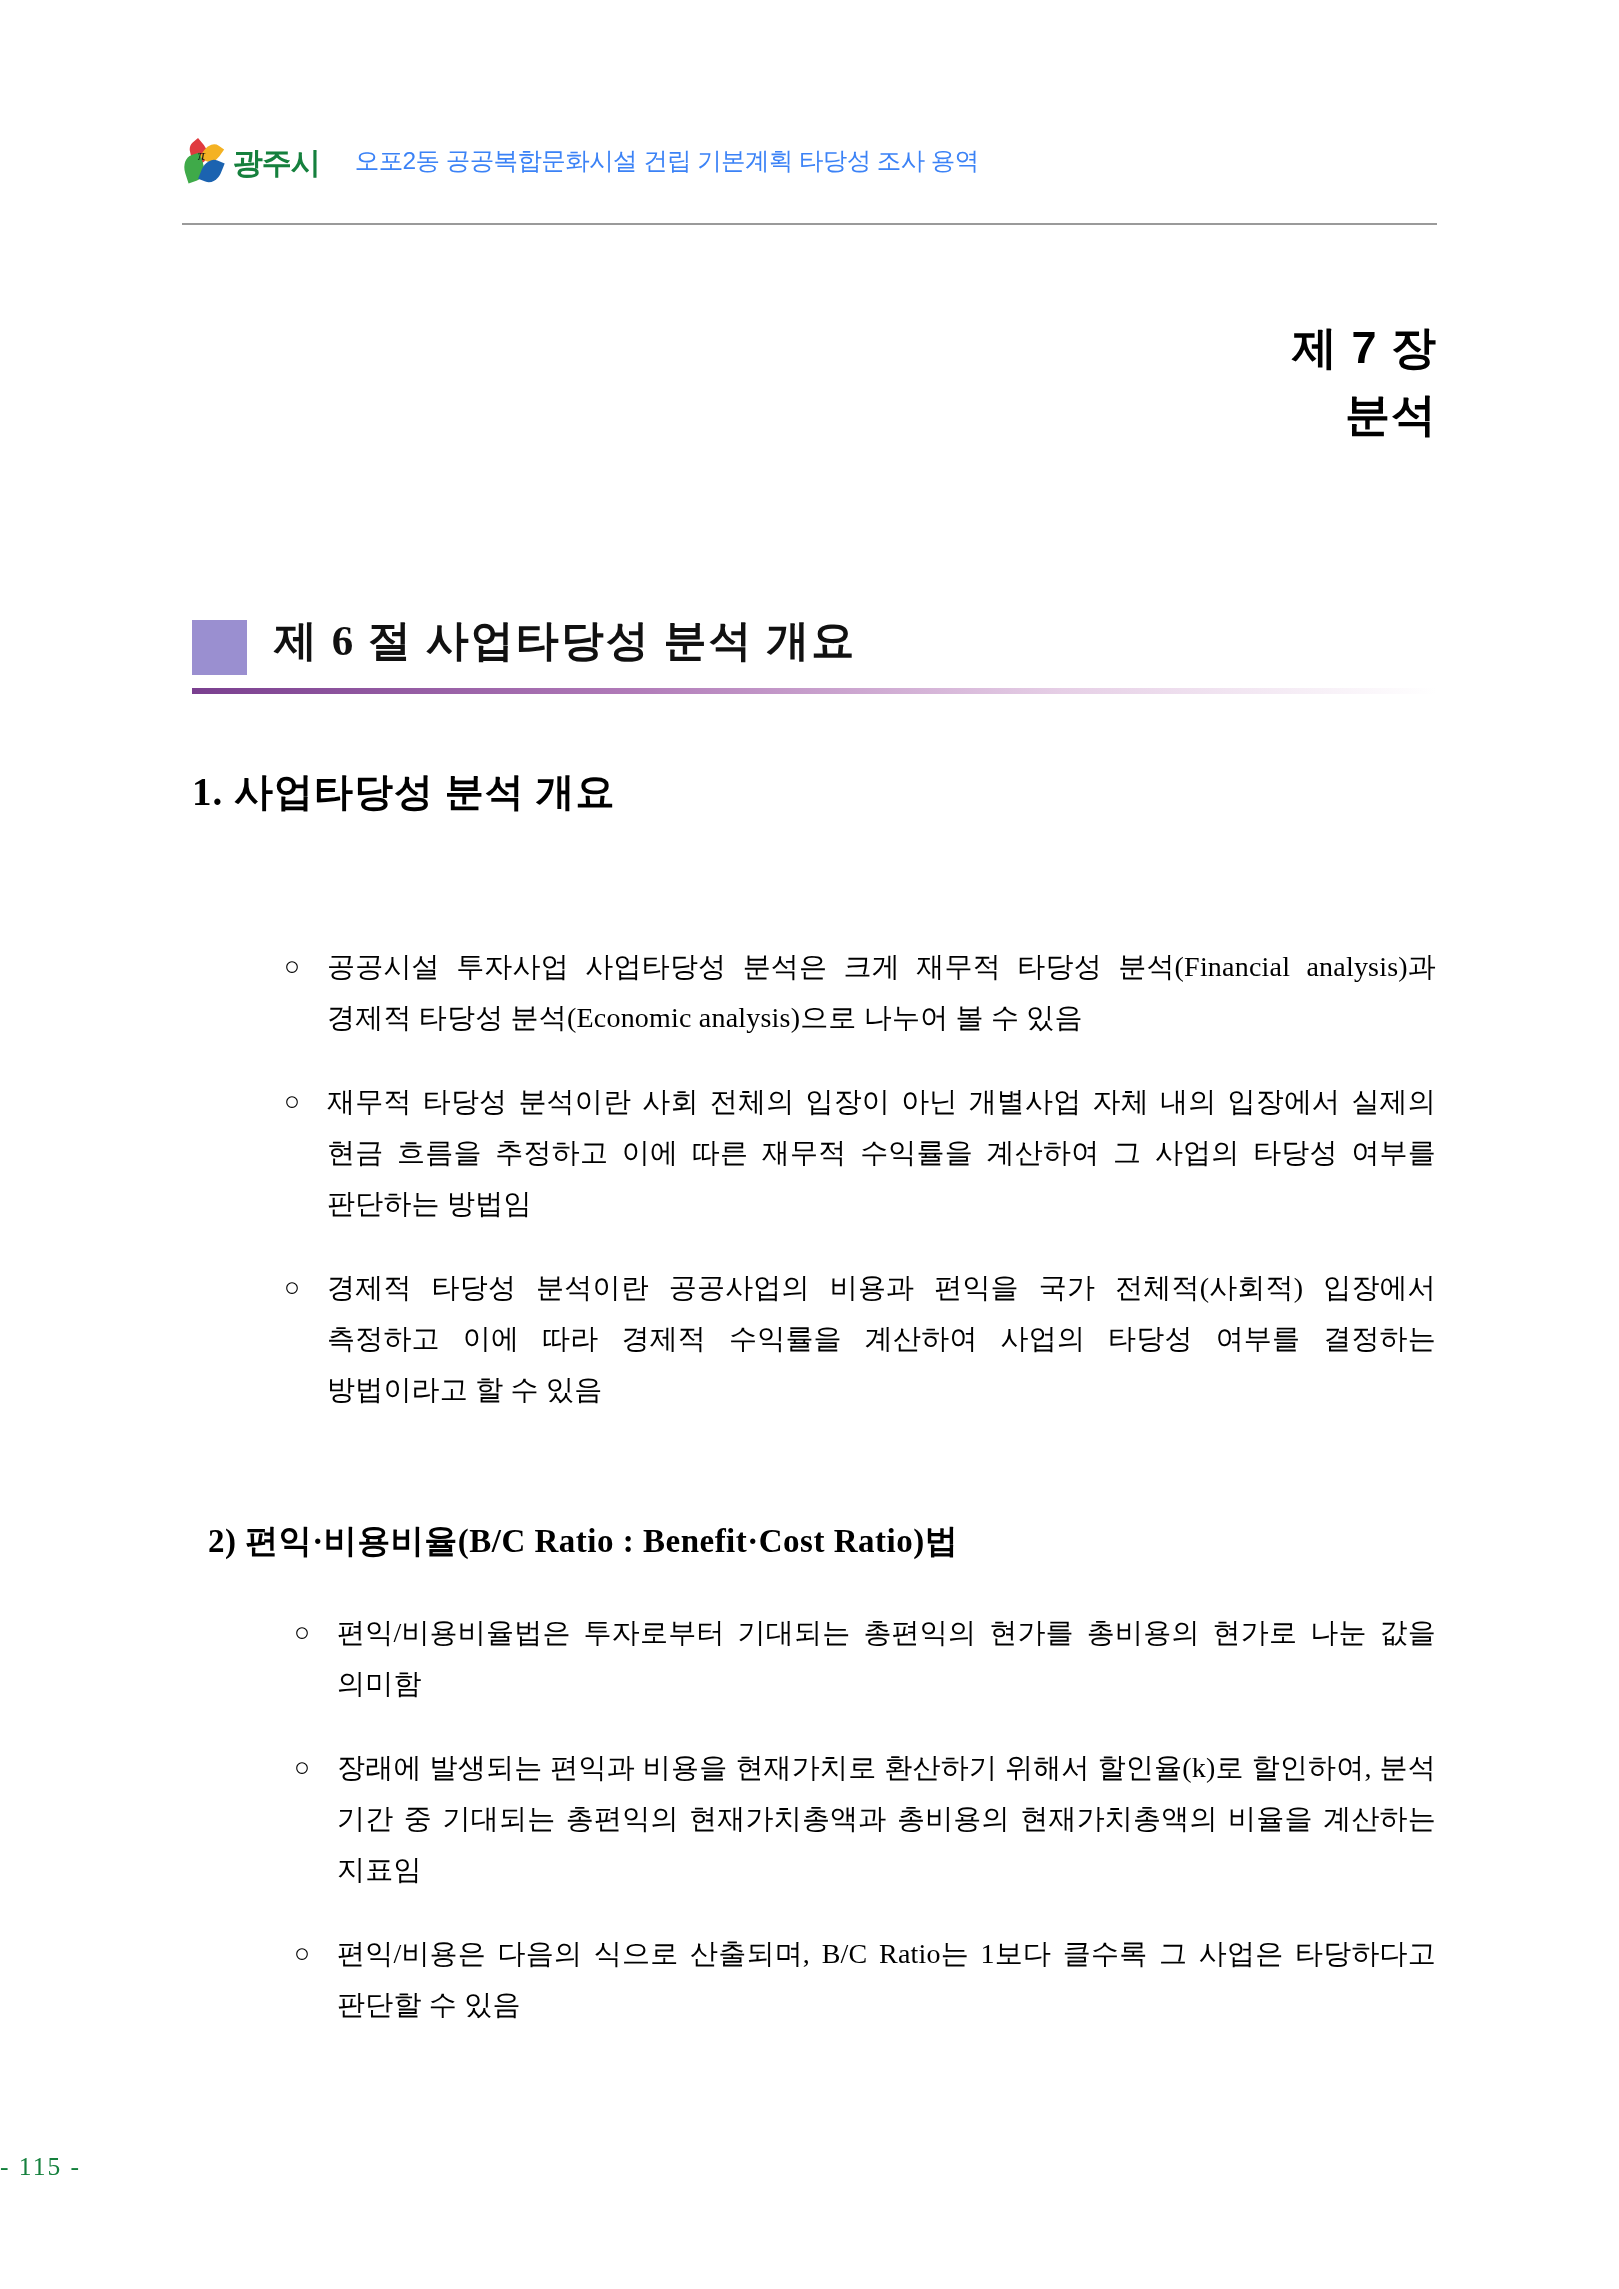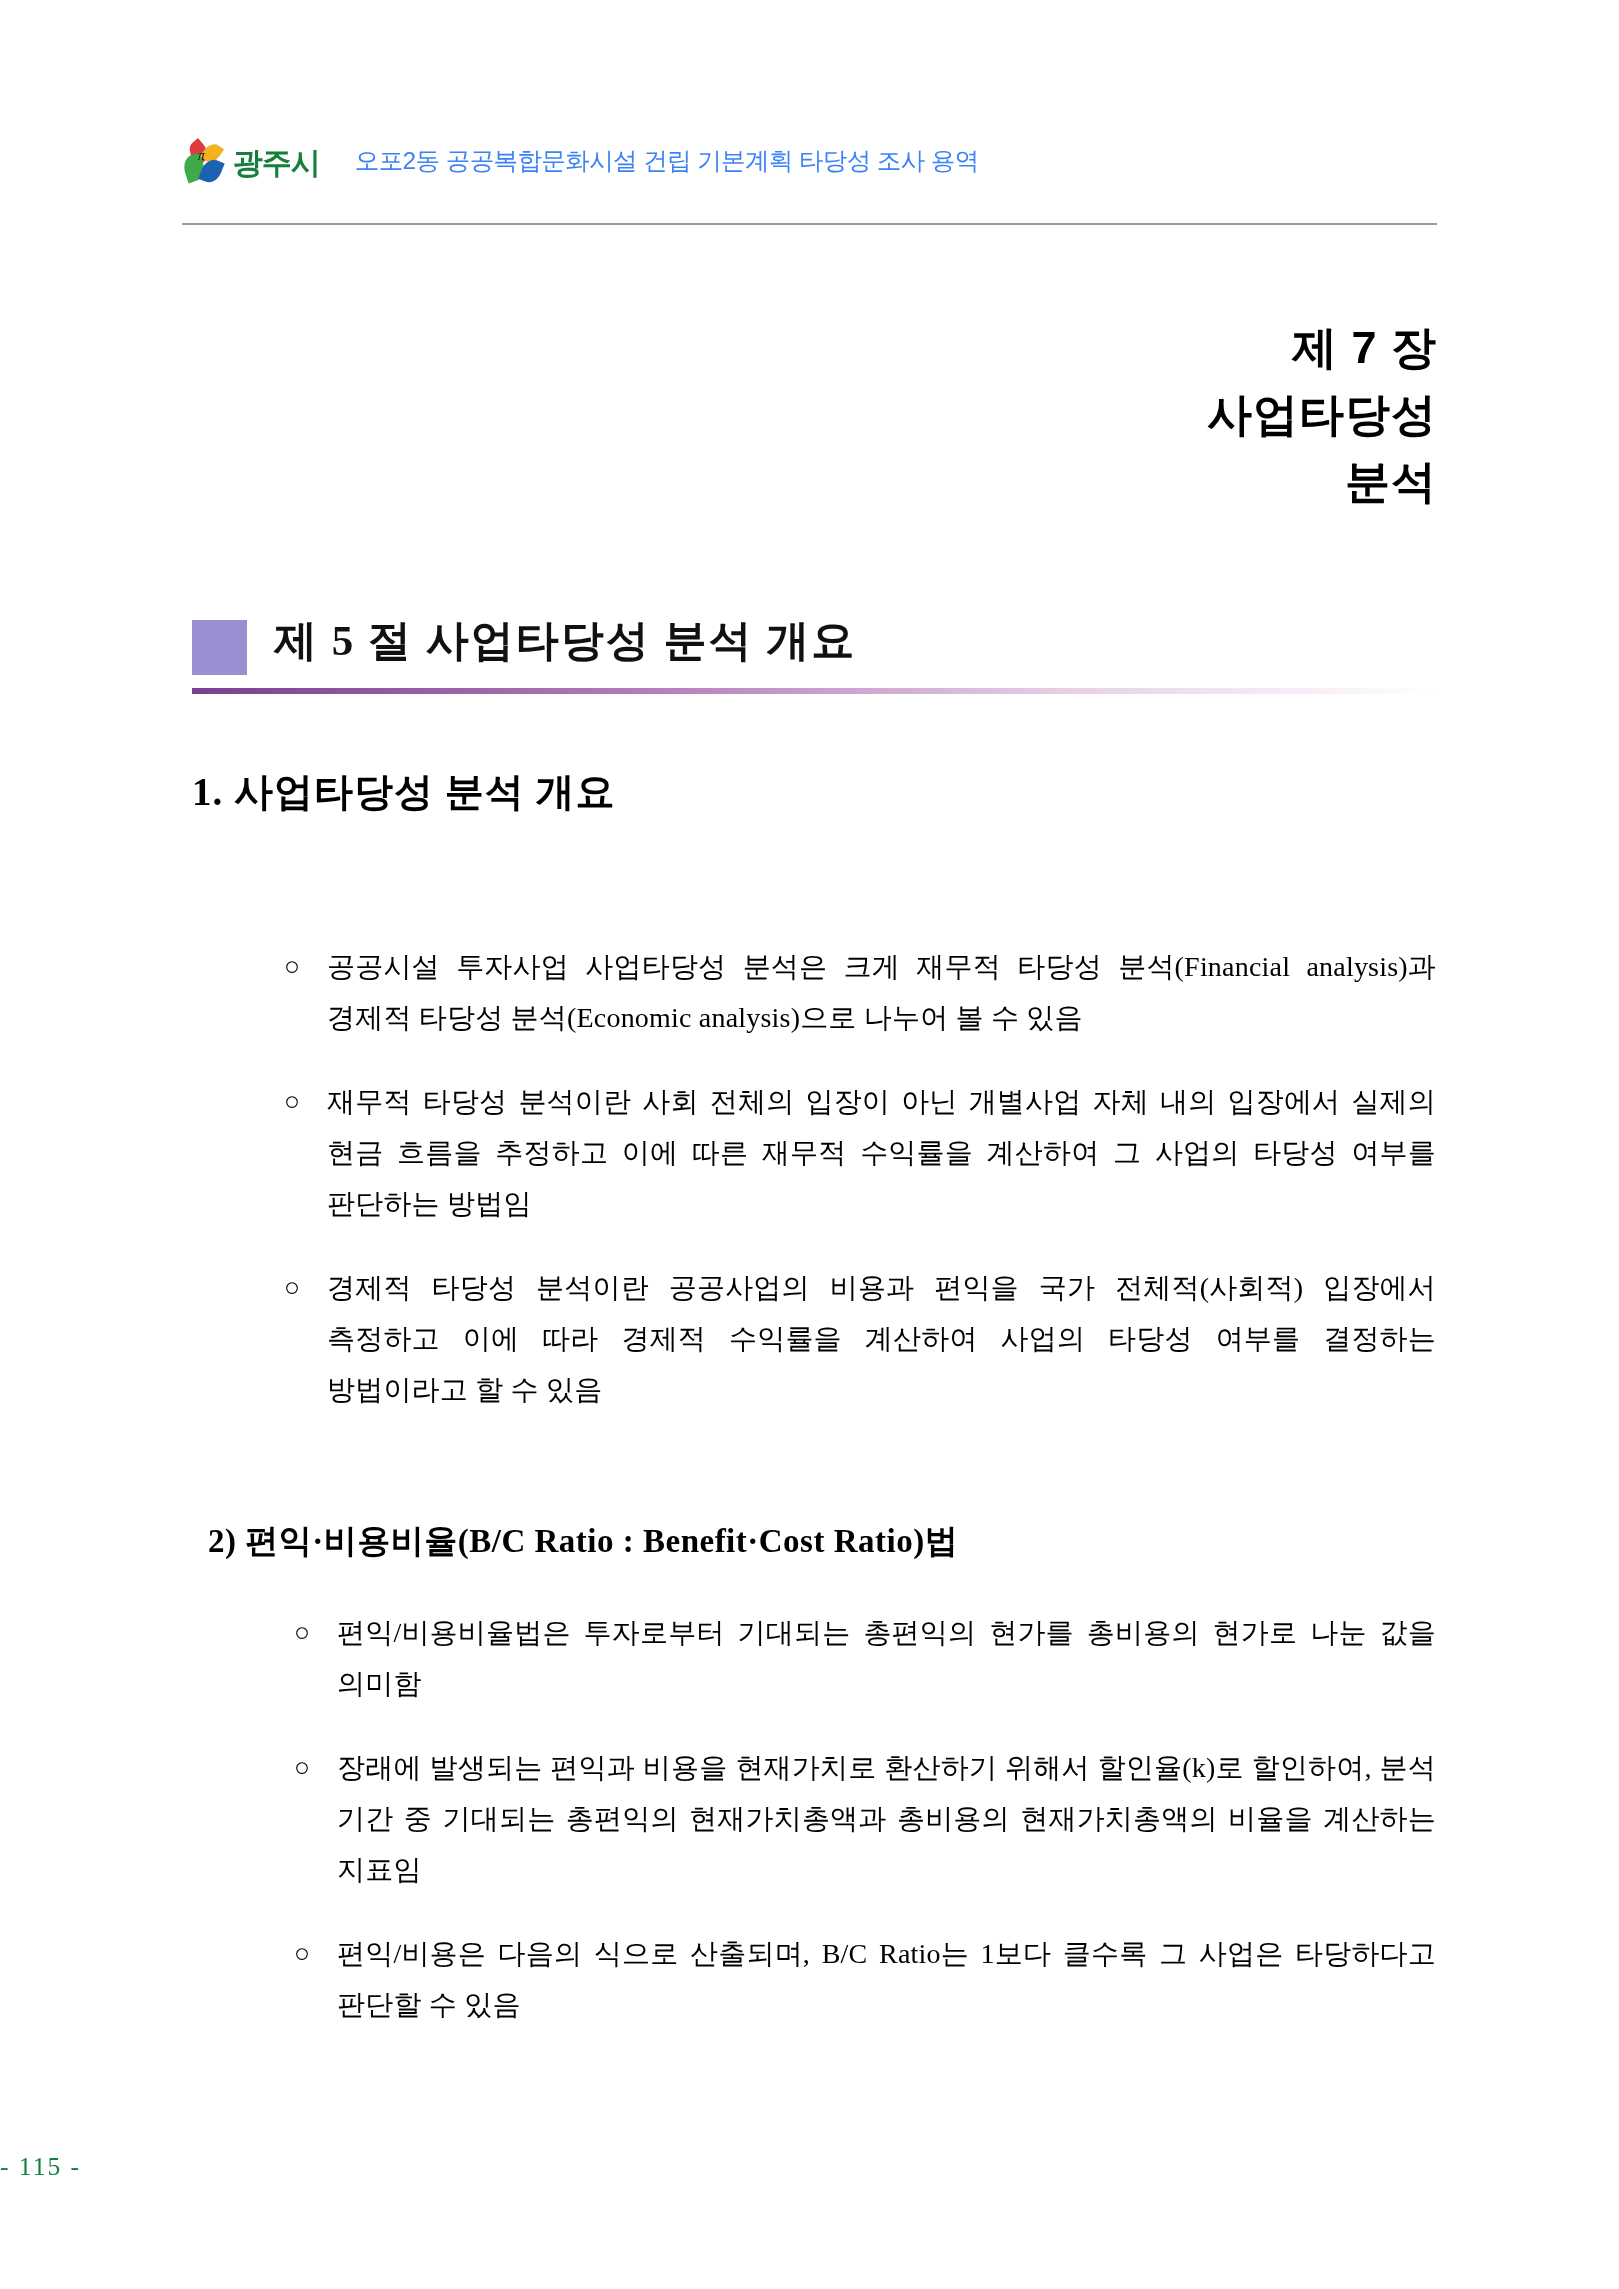--- a/index.html
+++ b/index.html
@@ -246,27 +246,26 @@
         <div class="p-pi">π</div>
       </div>
       <div class="logo-text">광주시</div>
     </div>
     <div class="header-title">오포2동 공공복합문화시설 건립 기본계획 타당성 조사 용역</div>
   </div>
   <div class="header-rule"></div>
 
   <div class="chapter-block">
     <div>제 7 장</div>
-    <div>사업타당성</div>
     <div>분석</div>
   </div>
 
   <div class="section-banner">
     <div class="banner-square"></div>
-    <div class="banner-text">제 5 절 사업타당성 분석 개요</div>
+    <div class="banner-text">제 6 절 사업타당성 분석 개요</div>
     <div class="banner-underline"></div>
   </div>
 
   <div class="h1-num">1. 사업타당성 분석 개요</div>
 
 
   <div class="bullets-1">
     <div class="bullet">
       <span class="marker">○</span>
       <span>공공시설 투자사업 사업타당성 분석은 크게 재무적 타당성 분석(Financial analysis)과 경제적 타당성 분석(Economic analysis)으로 나누어 볼 수 있음</span>

